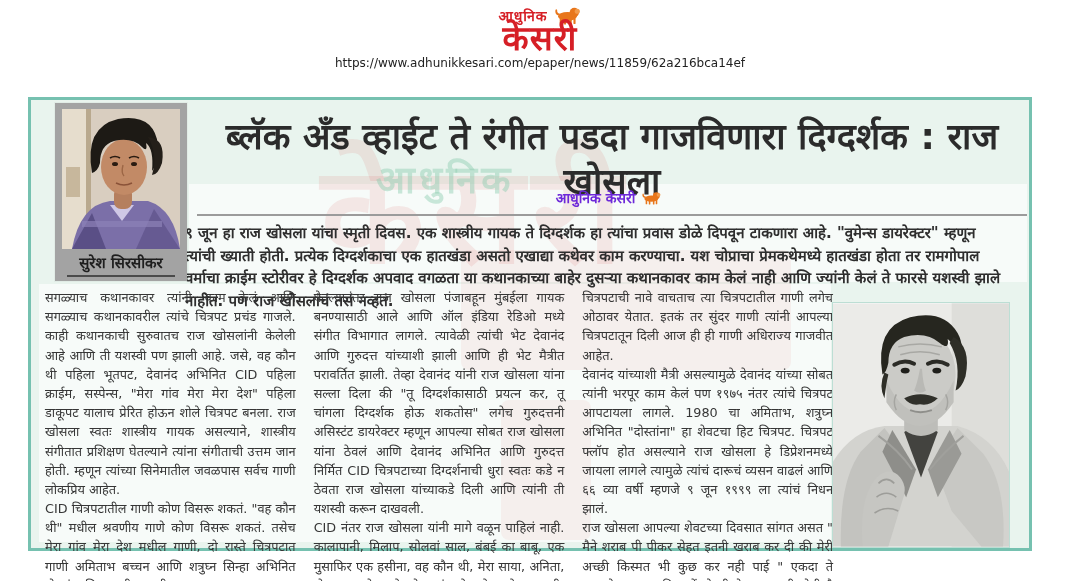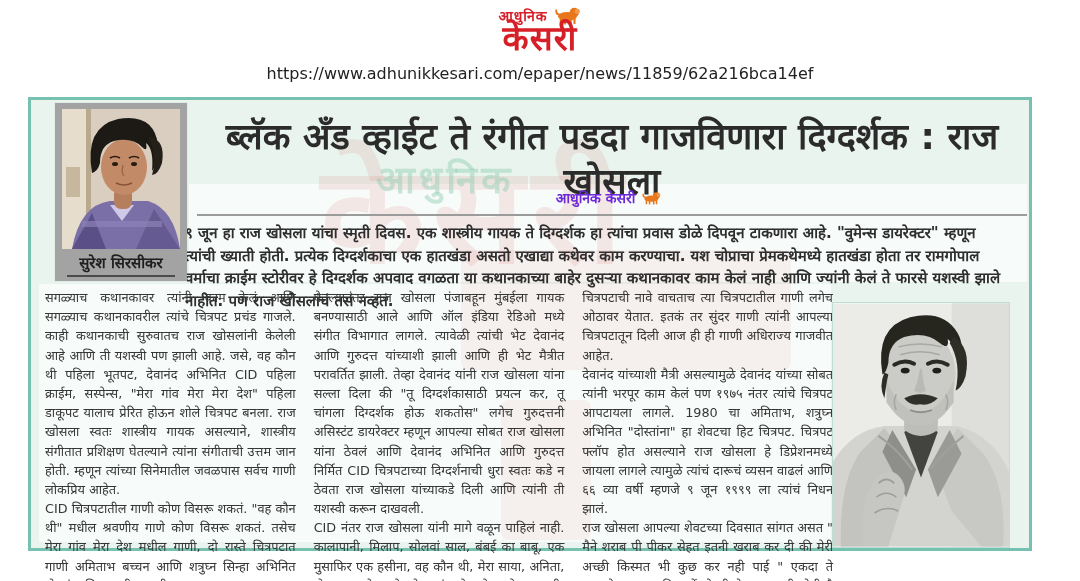--- a/index.html
+++ b/index.html
@@ -18,21 +18,21 @@
     color:#d61f26; font-weight:bold; font-size:14px; letter-spacing:1px;
     text-shadow:0 0 1px #fff;
   }
   .lion { width:30px; height:19px; }
   .lion-small { width:22px; height:14px; vertical-align:-2px; }
   .logo-kesari {
     color:#d61f26; font-weight:bold; font-size:34px; line-height:0.95;
     letter-spacing:1px; margin-top:-4px;
   }
   .logo-date { font-size:11px; color:#4a4a4a; margin-top:3px; }
-  .page-url { display:block; font-size:16px; color:#222; text-decoration:none; margin-top:10px; }
+  .page-url { display:block; font-size:12px; color:#222; text-decoration:none; margin-top:2px; }
 
   
   .article-box {
     position:absolute; left:28px; top:97px; width:1004px; height:454px;
     border:3px solid #76c1b0; background:#e9f4ee;
   }
   .white-veil-intro {
     position:absolute; left:158px; top:84px; width:838px; height:98px;
     background:rgba(255,255,255,0.62); z-index:0;
   }

